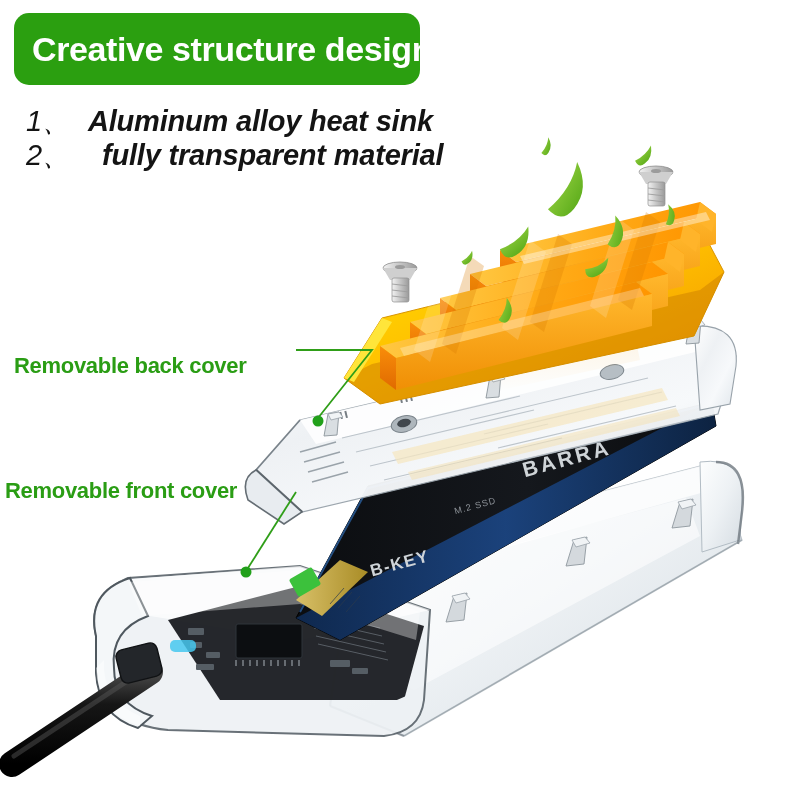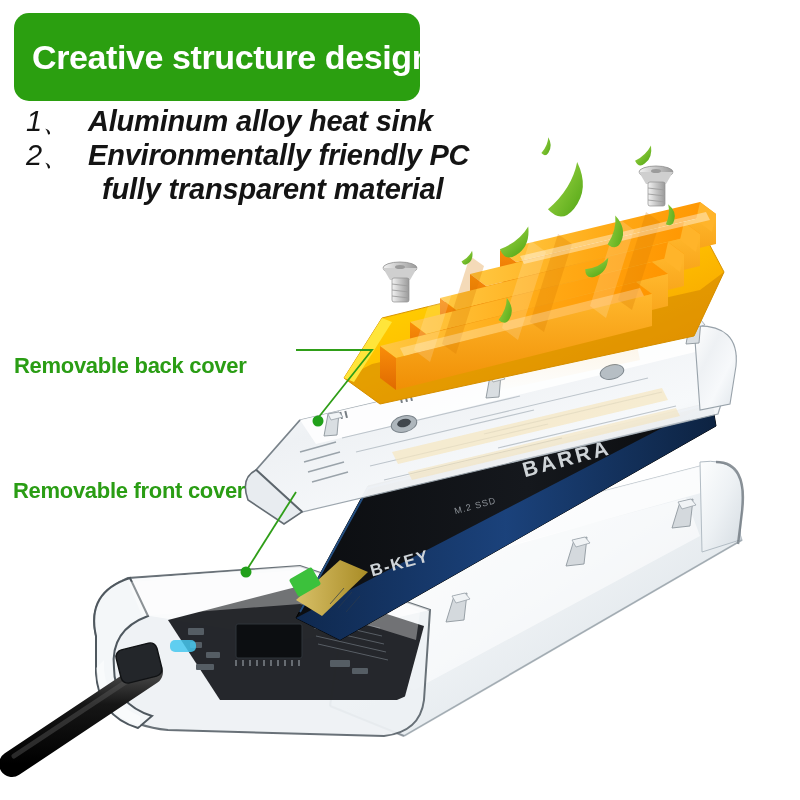--- a/index.html
+++ b/index.html
@@ -18,21 +18,21 @@
     background: #ffffff;
     overflow: hidden;
   }
 
   
   #title-banner {
     position: absolute;
     left: 14px;
     top: 13px;
     width: 406px;
-    height: 88px;
+    height: 72px;
     background: #2b9f10;
     border-radius: 15px;
     display: flex;
     align-items: center;
     padding-left: 18px;
     box-sizing: border-box;
   }
   #title-text {
     color: #ffffff;
     font-size: 34px;
@@ -77,21 +77,21 @@
   .callout {
     position: absolute;
     color: #2a9d14;
     font-size: 22px;
     font-weight: bold;
     white-space: nowrap;
     letter-spacing: -0.3px;
     font-family: "Liberation Sans", sans-serif;
   }
   #callout-back  { left: 14px;  top: 337px; margin-top: 16px; }
-  #callout-front { left: 13px;   top: 478px; }
+  #callout-front { left: 5px;   top: 478px; }
 
   
   #leaders {
     position: absolute;
     left: 0; top: 0;
     width: 800px; height: 800px;
     pointer-events: none;
   }
 
   
@@ -494,21 +494,20 @@
   </div>
 
   <div id="feature-list">
     <div class="feature-row">
       <span class="feature-num">1、</span>
       <span class="feature-body">Aluminum alloy heat sink</span>
     </div>
     <div class="feature-row">
       <span class="feature-num">2、</span>
       <span class="feature-body">
-        <span>Environmentally friendly PC</span>
         <span class="feature-line2">fully transparent material</span>
       </span>
     </div>
   </div>
 
   <div class="callout" id="callout-back">Removable back cover</div>
   <div class="callout" id="callout-front">Removable front cover</div>
 
 </div>
 

